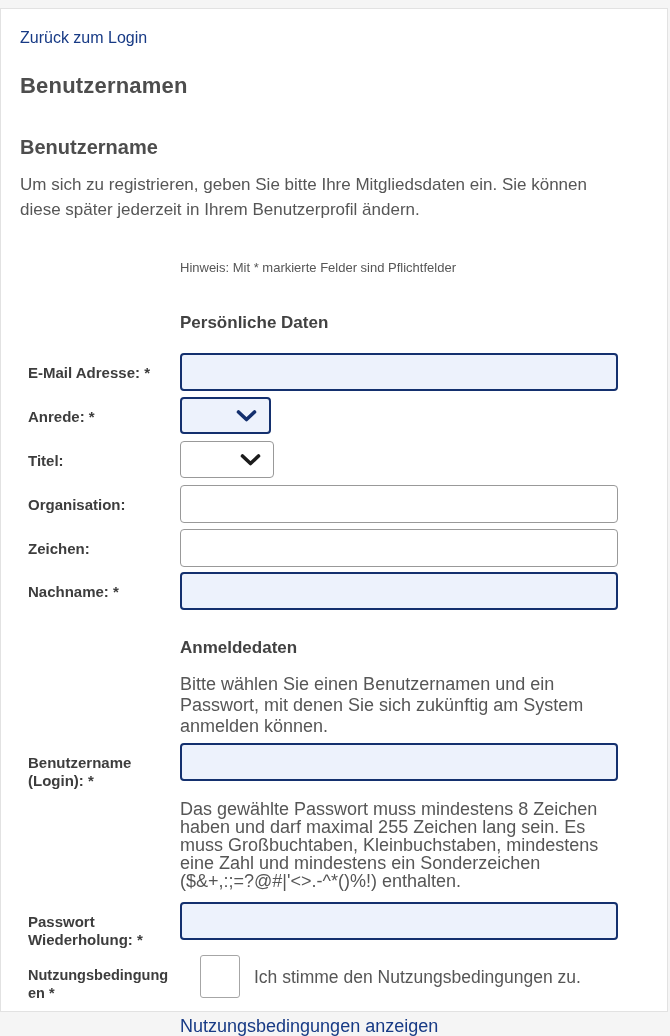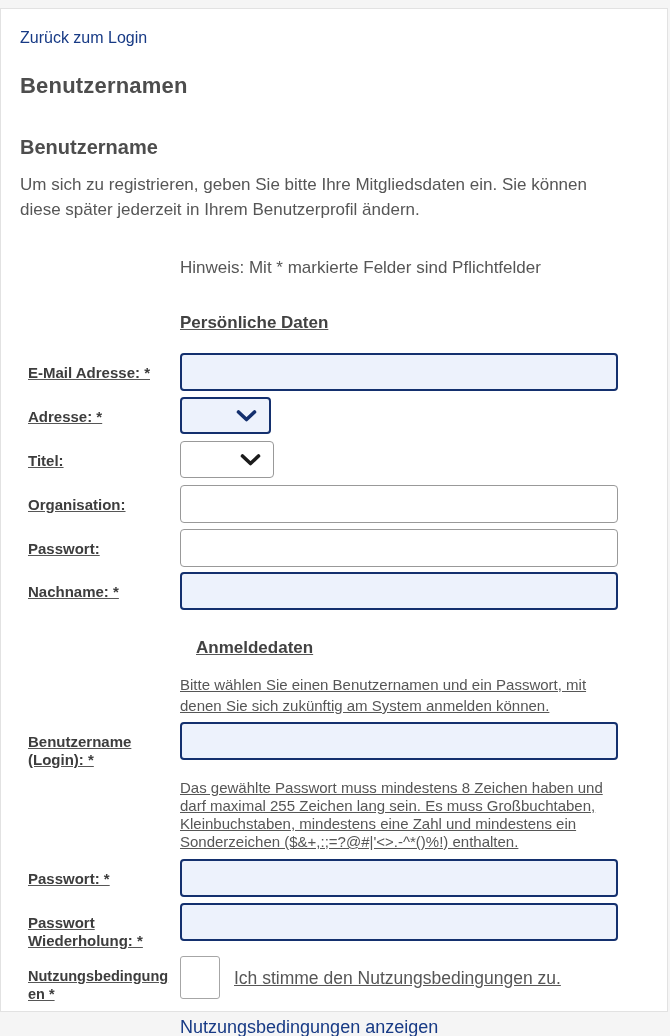--- a/index.html
+++ b/index.html
@@ -56,32 +56,32 @@
     font-weight: bold;
     color: #3d3d3d;
     padding-top: 11px;
     padding-left: 8px;
     padding-right: 10px;
     line-height: 18px;
     overflow-wrap: break-word;
     word-break: break-word;
   }
   .hint-text {
-    font-size: 17px;
+    font-size: 13px;
     color: #565656;
     line-height: 18px;
   }
   .group-heading {
     font-size: 17px;
     font-weight: bold;
     color: #424242;
     margin: 18px 0 14px 0;
   }
   .help-text {
-    font-size: 15px;
+    font-size: 18px;
     color: #565656;
     line-height: 18px;
     margin: 4px 0 6px 0;
   }
   input.text-input {
     width: 438px;
     height: 38px;
     border-radius: 4px;
     font-size: 16px;
     padding: 0 10px;
@@ -89,21 +89,21 @@
     font-family: "Liberation Sans", sans-serif;
   }
   input.required-input {
     background: #edf2fc;
     border: 2px solid #14306e;
   }
   input.optional-input {
     background: #ffffff;
     border: 1px solid #999999;
   }
-  .row + .row { margin-top: 6px; text-decoration: underline; }
+  .row + .row { margin-top: 6px; }
   .select-box {
     position: relative;
     width: 91px;
     height: 37px;
     border-radius: 4px;
     cursor: pointer;
   }
   .select-required {
     background: #edf2fc;
     border: 2px solid #14306e;
@@ -114,21 +114,21 @@
     border: 1px solid #999999;
     color: #1c1c1c;
   }
   .select-box .chev {
     position: absolute;
     right: 12px; top: 50%;
     transform: translateY(-50%);
     line-height: 0;
   }
   .pw-input { height: 36px; }
-  .terms-row { margin-top: 8px; }
+  .terms-row { margin-top: 8px; gap: 20px; }
   .terms-field { display: flex; align-items: center; text-align: center; }
   .checkbox {
     width: 40px; height: 43px;
     background: #ffffff;
     border: 1px solid #a6a6a6;
     border-radius: 3px;
     cursor: pointer;
     flex: 0 0 auto;
   }
   .agree-text {
@@ -170,21 +170,21 @@
       <div class="label-cell"></div>
       <div class="group-heading">Persönliche Daten</div>
     </div>
 
     <div class="row">
       <div class="label-cell">E-Mail Adresse: *</div>
       <input type="text" class="text-input required-input" value="" style="">
     </div>
 
     <div class="row">
-      <div class="label-cell">Adresse: *</div>
+      <div class="label-cell">Anrede: *</div>
       <div>
         <div class="select-box select-required">
           <span class="chev">
             <svg width="21" height="13" viewBox="0 0 21 13">
                 <polyline points="2.5,2.5 10.5,10 18.5,2.5" fill="none" stroke="#14306e" stroke-width="3.6" stroke-linecap="round" stroke-linejoin="round"></polyline>
               </svg>
           </span>
         </div>
       </div>
     </div>
@@ -201,53 +201,49 @@
         </div>
       </div>
     </div>
 
     <div class="row" style="margin-top: 7px;">
       <div class="label-cell">Organisation:</div>
       <input type="text" class="text-input optional-input" value="" style="">
     </div>
 
     <div class="row">
-      <div class="label-cell">Passwort:</div>
+      <div class="label-cell">Zeichen:</div>
       <input type="text" class="text-input optional-input" value="" style="">
     </div>
 
     <div class="row" style="margin-top: 5px;">
       <div class="label-cell">Nachname: *</div>
       <input type="text" class="text-input required-input" value="" style="">
     </div>
 
-    <div class="row" style="margin-top: 10px; gap: 16px;">
+    <div class="row" style="margin-top: 10px;">
       <div class="label-cell"></div>
       <div class="group-heading" style="margin-bottom: 6px;">Anmeldedaten</div>
     </div>
 
     <div class="row">
       <div class="label-cell"></div>
       <div class="help-text" style="line-height:21px;">Bitte wählen Sie einen Benutzernamen und ein Passwort, mit denen Sie sich zukünftig am System anmelden können.</div>
     </div>
 
     <div class="row" style="margin-top: 0;">
       <div class="label-cell">Benutzername (Login): *</div>
       <input type="text" class="text-input required-input" value="" style="">
     </div>
 
     <div class="row">
       <div class="label-cell"></div>
       <div class="help-text">Das gewählte Passwort muss mindestens 8 Zeichen haben und darf maximal 255 Zeichen lang sein. Es muss Großbuchtaben, Kleinbuchstaben, mindestens eine Zahl und mindestens ein Sonderzeichen ($&amp;+,:;=?@#|'&lt;&gt;.-^*()%!) enthalten.</div>
     </div>
 
-    <div class="row" style="margin-top: 2px;">
-      <div class="label-cell">Passwort: *</div>
-      <input type="password" class="text-input required-input pw-input" value="" style="">
-    </div>
 
     <div class="row">
       <div class="label-cell">Passwort Wiederholung: *</div>
       <input type="password" class="text-input required-input pw-input" value="" style="">
     </div>
 
     <div class="row terms-row">
       <div class="label-cell" style="font-size:14.5px;">Nutzungsbedingungen *</div>
       <div class="terms-field">
         <div class="checkbox"></div>

